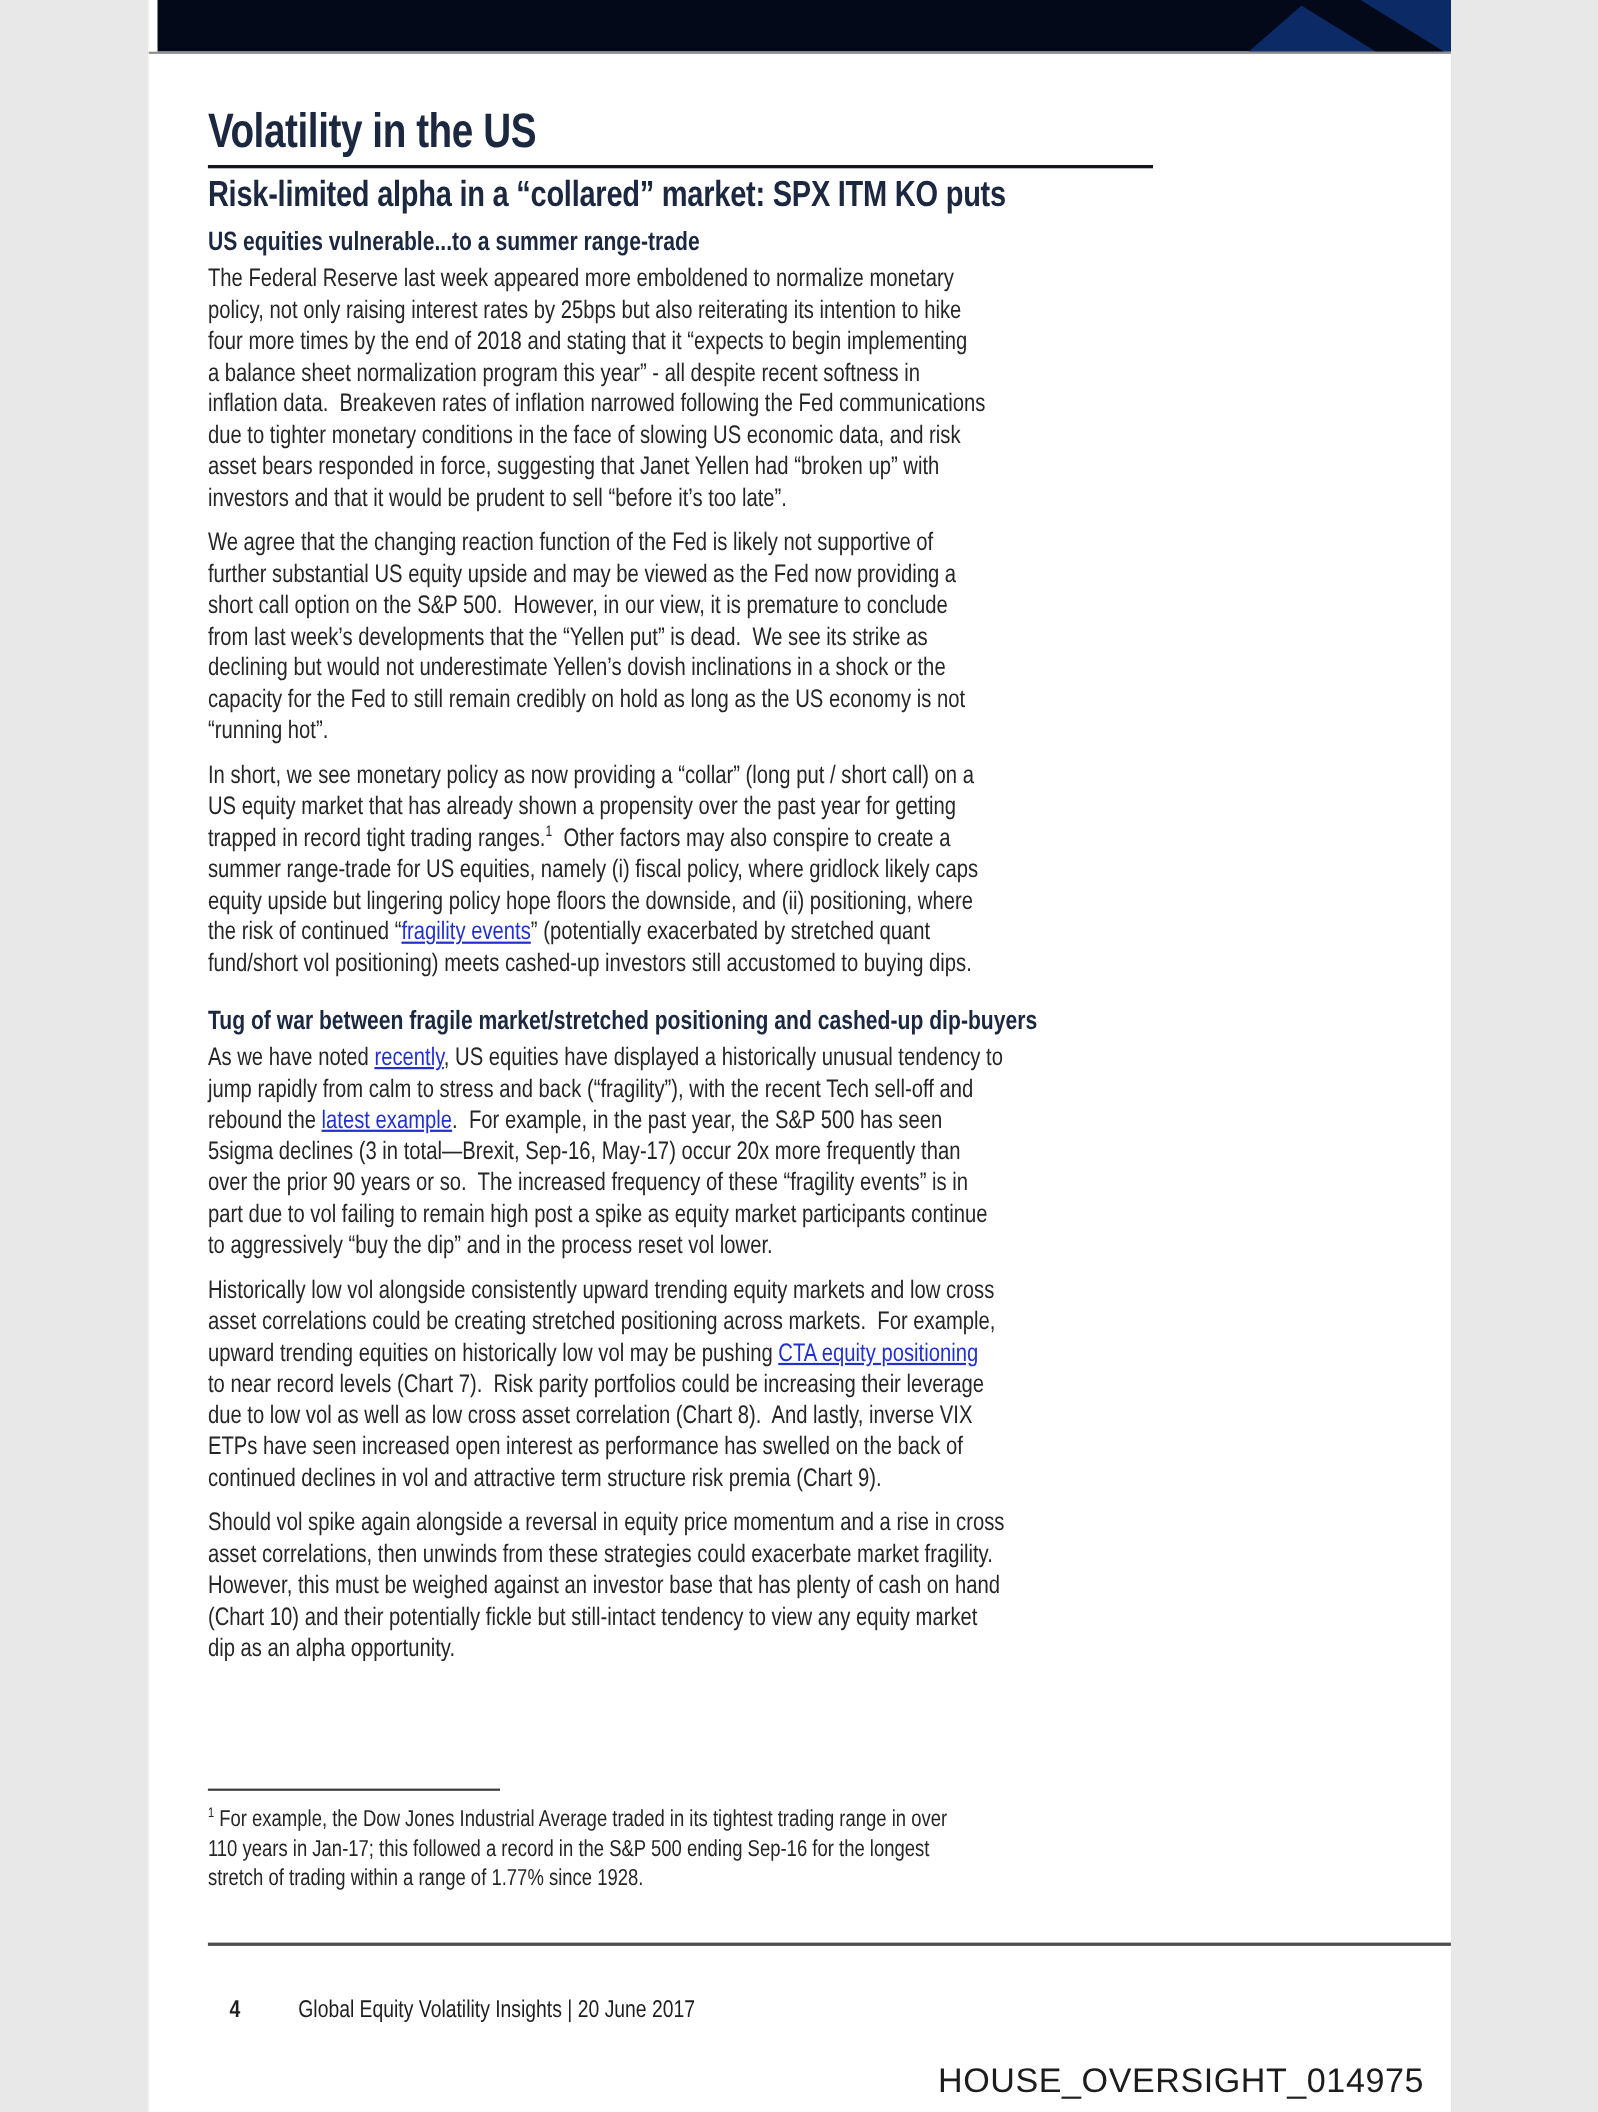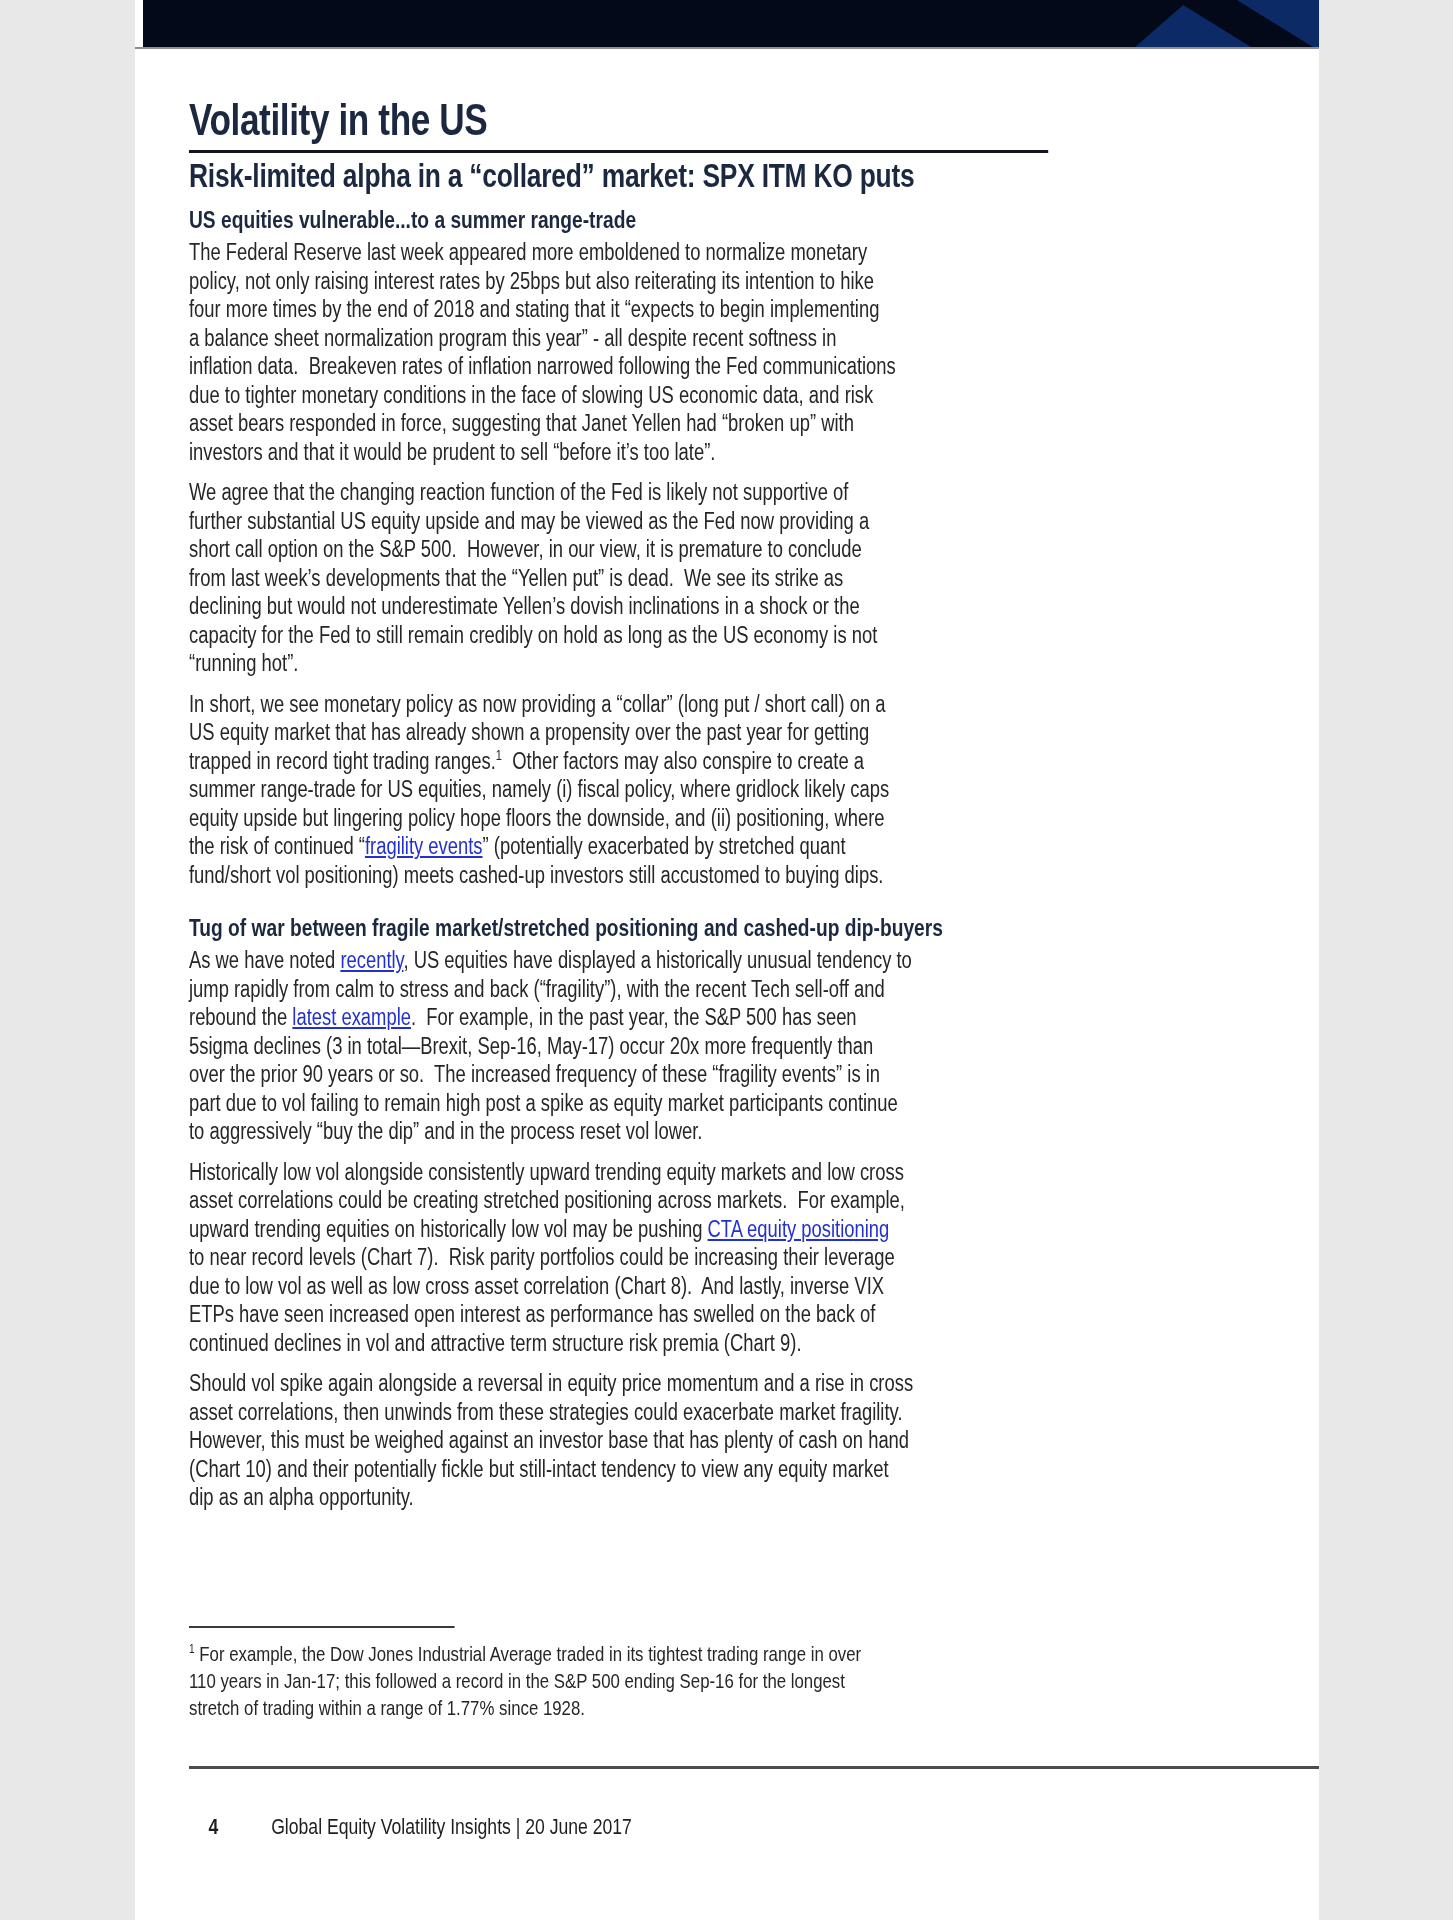--- a/index.html
+++ b/index.html
@@ -181,14 +181,15 @@
       </div>
       <svg class="logo-flag" width="48" height="32" viewBox="0 0 60 40">
         <polygon fill="#000" points="2,22 36,3 44,7 10,26"></polygon>
         <polygon fill="#000" points="10,29 44,10 52,14 18,33"></polygon>
         <polygon fill="#000" points="19,36 52,17 58,21 26,39"></polygon>
         <polygon fill="#fff" points="22,16 30,12 40,18 32,22"></polygon>
       </svg>
     </div>
   </div>
 
+  <div class="stamp">HOUSE_OVERSIGHT_014975</div>
 
 </div>
 
 </body></html>

